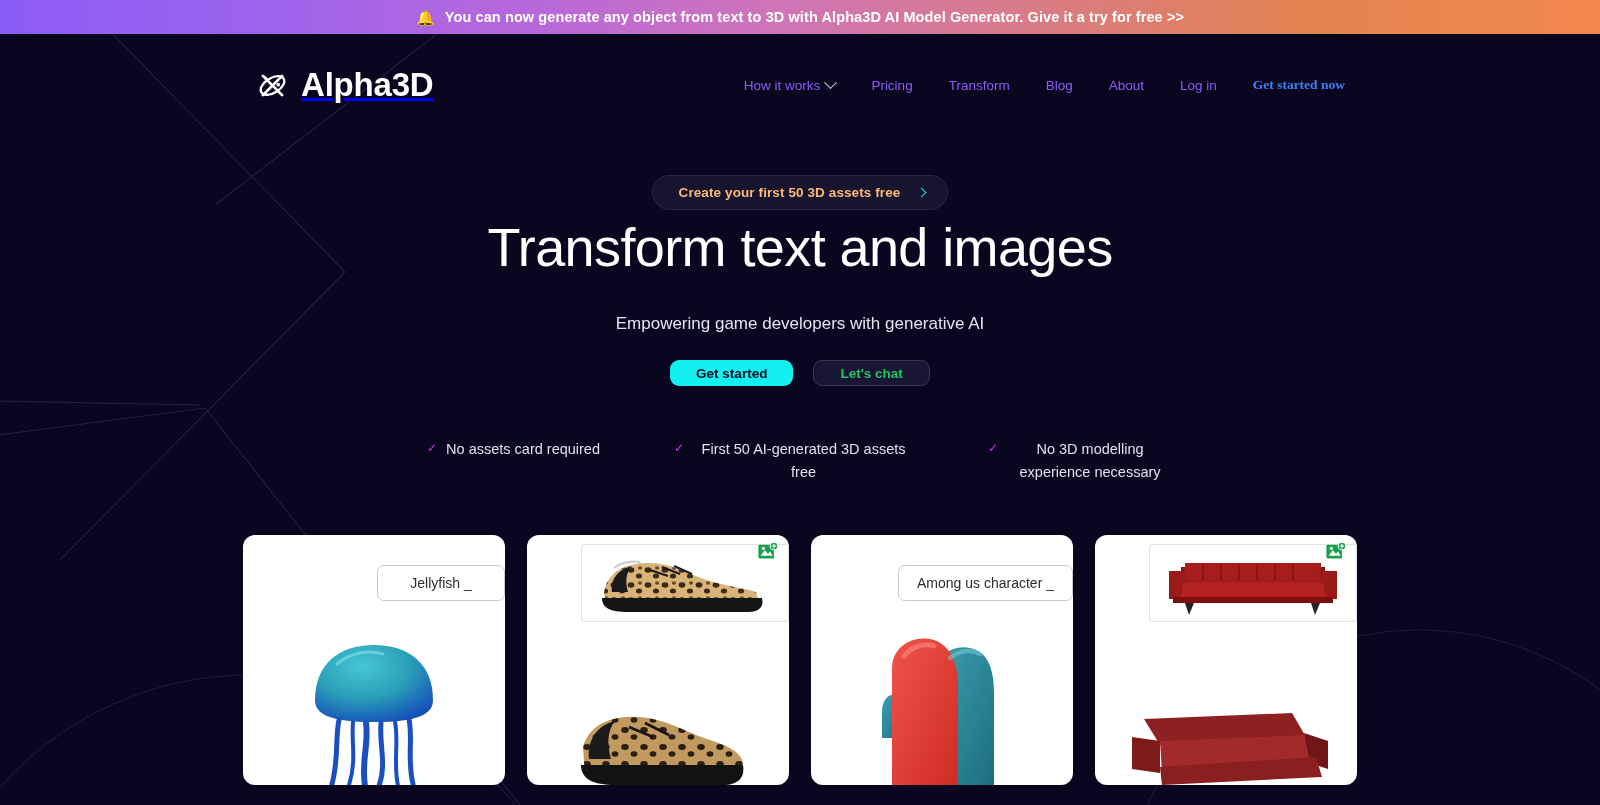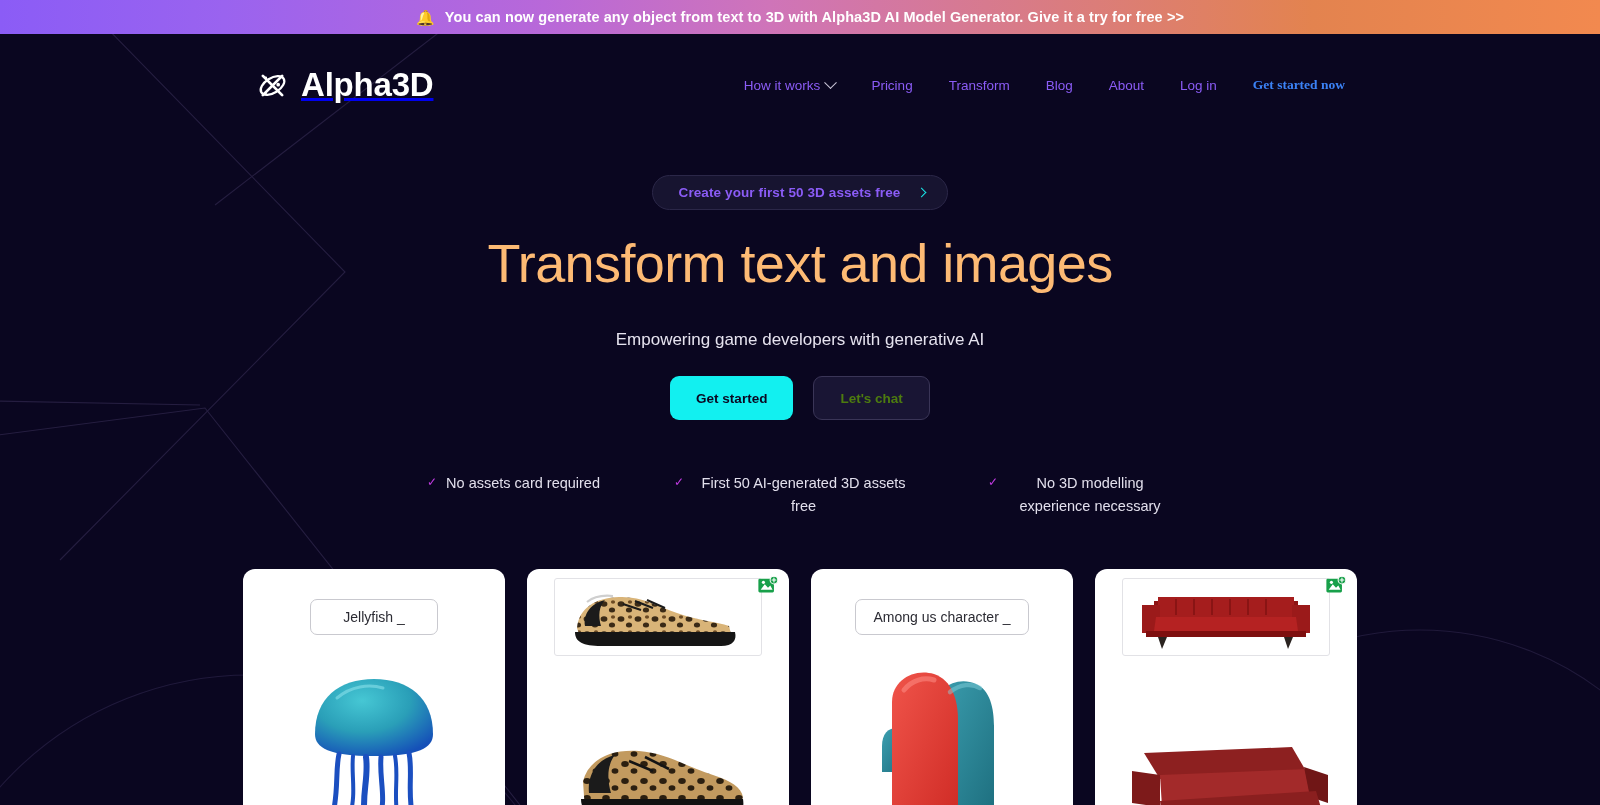--- a/index.html
+++ b/index.html
@@ -109,40 +109,40 @@
     padding-top: 63px;
   }
   .pill {
     display: inline-flex;
     align-items: center;
     gap: 18px;
     background: #171430;
     border: 1px solid #2b2748;
     border-radius: 999px;
     padding: 9px 16px 9px 26px;
-    color: #8b5cf6;
+    color: #fdba74;
     font-size: 13.5px;
     font-weight: 700;
     text-decoration: none;
     letter-spacing: 0.1px;
   }
   .pill-arrow {
     display:inline-block;
     width: 7px; height: 7px;
     border-top: 1.8px solid #19e8e8;
     border-right: 1.8px solid #19e8e8;
     transform: rotate(45deg);
     margin-right: 6px;
   }
   h1.hero-title {
-    margin-top: 24px;
+    margin-top: 8px;
     font-size: 54px;
     line-height: 1.08;
     font-weight: 400;
-    color: #fdba74;
+    color: #ffffff;
     letter-spacing: -0.6px;
   }
   .hero-sub {
     margin-top: 38px;
     font-size: 17px;
     color: #e6e3ef;
     font-weight: 400;
   }
   .hero-buttons {
     margin-top: 26px;
@@ -151,29 +151,29 @@
     gap: 20px;
   }
   .btn {
     border: none;
     cursor: pointer;
     font-family: inherit;
     font-size: 13.5px;
     font-weight: 700;
     border-radius: 9px;
     padding: 0 26px;
-    height: 44px;
+    height: 26px;
     display: inline-flex;
     align-items: center;
     justify-content: center;
   }
   .btn-primary { background: #12f0f0; color: #0b0822; min-width: 102px; }
   .btn-secondary {
     background: #191534;
-    color: #4d7c0f;
+    color: #22c55e;
     border: 1px solid #3a3557;
     min-width: 92px;
   }
   .feature-row {
     margin-top: 52px;
     display: flex;
     justify-content: center;
     gap: 74px;
   }
   .feature {
@@ -210,21 +210,21 @@
     height: 250px;
     background: #ffffff;
     border-radius: 12px;
     overflow: hidden;
     flex: 0 0 auto;
   }
   .card-top {
     height: 95px;
     display: flex;
     align-items: center;
-    justify-content: center;
+    justify-content: flex-end;
     position: relative;
   }
   .prompt-field {
     border: 1px solid #c9c9cf;
     border-radius: 7px;
     background: #fff;
     color: #2b2b33;
     font-size: 14px;
     font-family: inherit;
     padding: 9px 18px;

